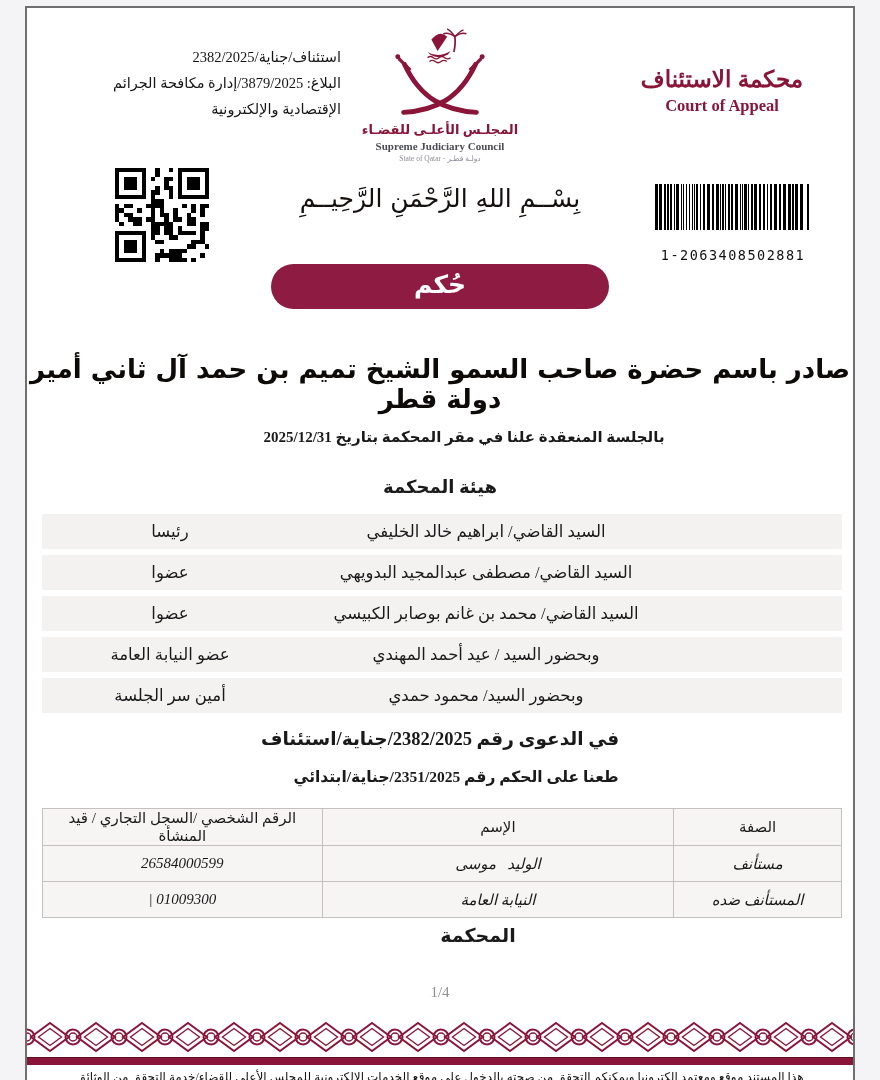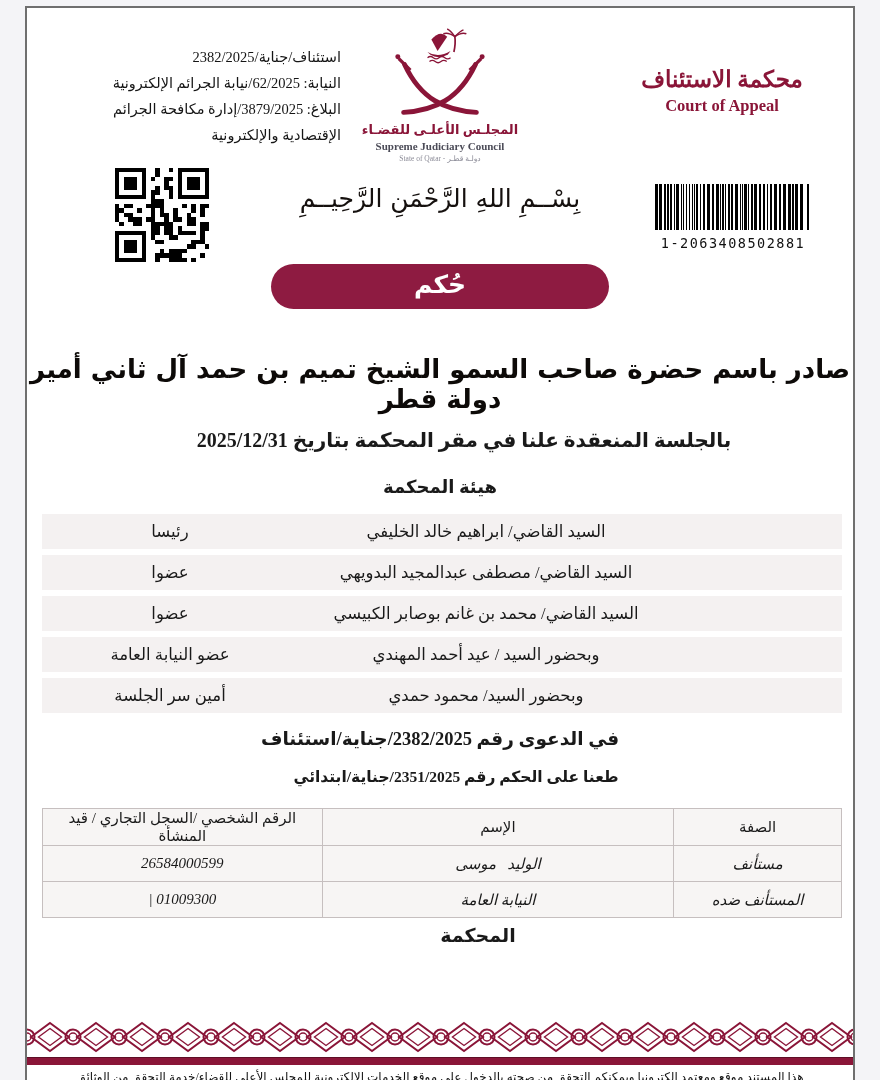--- a/index.html
+++ b/index.html
@@ -19,43 +19,43 @@
     direction:rtl; font-size:14.5px; line-height:26px; color:#151515; }
   .emblem-wrap { left:50%; top:20px; transform:translateX(-50%);
     width:210px; text-align:center; }
   .emblem-wrap svg { display:block; margin:0 auto; }
   .council-ar { font-size:13px; font-weight:bold; color:var(--maroon);
     letter-spacing:1px; margin-top:2px; }
   .council-en { font-size:11px; font-weight:bold; color:#4c4c58; margin-top:2px; }
   .council-state { font-size:7.5px; color:#8b8b97; margin-top:2px; }
   .court-block { left:590px; top:58px; width:210px; text-align:center; }
   .court-ar { font-size:23px; font-weight:bold; color:var(--maroon);
-    direction:rtl; font-family:Liberation Serif, serif; }
+    direction:rtl; font-family:Liberation Sans, sans-serif; }
   .court-en { font-size:16.5px; font-weight:bold; color:var(--maroon); margin-top:3px; }
 
   
   .qr { left:88px; top:160px; width:94px; height:94px; }
   .bismillah { left:50%; top:176px; transform:translateX(-50%);
     font-size:25px; color:#15100e; direction:rtl; white-space:nowrap;
     font-family:"DejaVu Sans",sans-serif; }
   .barcode-box { left:628px; top:176px; width:156px; text-align:center; }
   .barcode-num { font-family:"DejaVu Sans Mono",monospace; font-size:13.5px;
-    letter-spacing:1.5px; color:#111; margin-top:1px; }
+    letter-spacing:1.5px; color:#111; margin-top:13px; }
 
   
   .banner { left:50%; top:256px; transform:translateX(-50%);
     width:338px; height:45px; background:var(--banner); border-radius:23px;
     display:flex; align-items:center; justify-content:center; }
   .banner span { color:#fff; font-size:25px; font-weight:bold;
     font-family:"DejaVu Sans",sans-serif; padding-bottom:4px; }
 
   .center-line { left:0; width:100%; text-align:center; direction:rtl; }
   .issued { top:346px; font-size:26px; font-weight:bold; color:#0d0a08;
     font-family:"DejaVu Sans",sans-serif; letter-spacing:-1px; }
-  .session { top:420px; font-size:20px; font-weight:bold;padding-left:48px; }
+  .session { top:420px; font-size:15px; font-weight:bold;padding-left:48px; }
   .panel-heading { top:468px; font-size:18px; font-weight:bold; }
 
   
   .panel { left:15px; top:506px; width:800px; direction:rtl; }
   .panel-row { display:flex; height:35px; margin-bottom:6px;
     background:#f4f1f1; align-items:center; font-size:16.5px; }
   .panel-row .sp { width:21%; }
   .panel-row .nm { width:47%; text-align:center; }
   .panel-row .rl { width:32%; text-align:center; }
 
@@ -84,21 +84,20 @@
   .stroke { stroke:var(--maroon); fill:none; }
   .fillm  { fill:var(--maroon); }
 </style>
 </head>
 <body>
 
 <div class="sheet">
 
   <div class="abs case-ref">
     <div>استئناف/جناية/2382/2025</div>
-    <div>النيابة: 62/2025/نيابة الجرائم الإلكترونية</div>
     <div>البلاغ: 3879/2025/إدارة مكافحة الجرائم</div>
     <div>الإقتصادية والإلكترونية</div>
   </div>
 
   <div class="abs emblem-wrap">
     <svg width="96" height="92" viewBox="0 0 100 96">
       <path class="fillm" d="M41 12 Q50 2 57.5 9 L47.5 24 Z"></path>
       <path class="fillm" d="M37 25 Q48 32 61 24 L58 28 Q48 33 40 28 Z"></path>
       <path class="stroke" stroke-width="1.8" d="M64.5 25 Q66.5 16 65.5 9"></path>
       <g class="stroke" stroke-width="1.5">
@@ -362,20 +361,21 @@
         </tr>
         <tr>
           <td class="col-role">المستأنف ضده</td>
           <td class="col-name">النيابة العامة</td>
           <td class="col-num">01009300 |</td>
         </tr>
       </tbody>
   </table>
 
   <div class="abs center-line court-heading">المحكمة</div>
+  <div class="abs center-line page-num">1/4</div>
 
   <svg class="abs ornament">
     <defs>
       <pattern id="chain" width="46" height="34" patternUnits="userSpaceOnUse">
         <path d="M23 3 L42 17 L23 31 L4 17 Z" class="stroke" stroke-width="2"></path>
         <path d="M23 8.5 L34.5 17 L23 25.5 L11.5 17 Z" class="stroke" stroke-width="1.4"></path>
         <circle cx="0" cy="17" r="7.5" class="stroke" stroke-width="2"></circle>
         <circle cx="0" cy="17" r="4" class="stroke" stroke-width="1.4"></circle>
         <circle cx="46" cy="17" r="7.5" class="stroke" stroke-width="2"></circle>
         <circle cx="46" cy="17" r="4" class="stroke" stroke-width="1.4"></circle>

